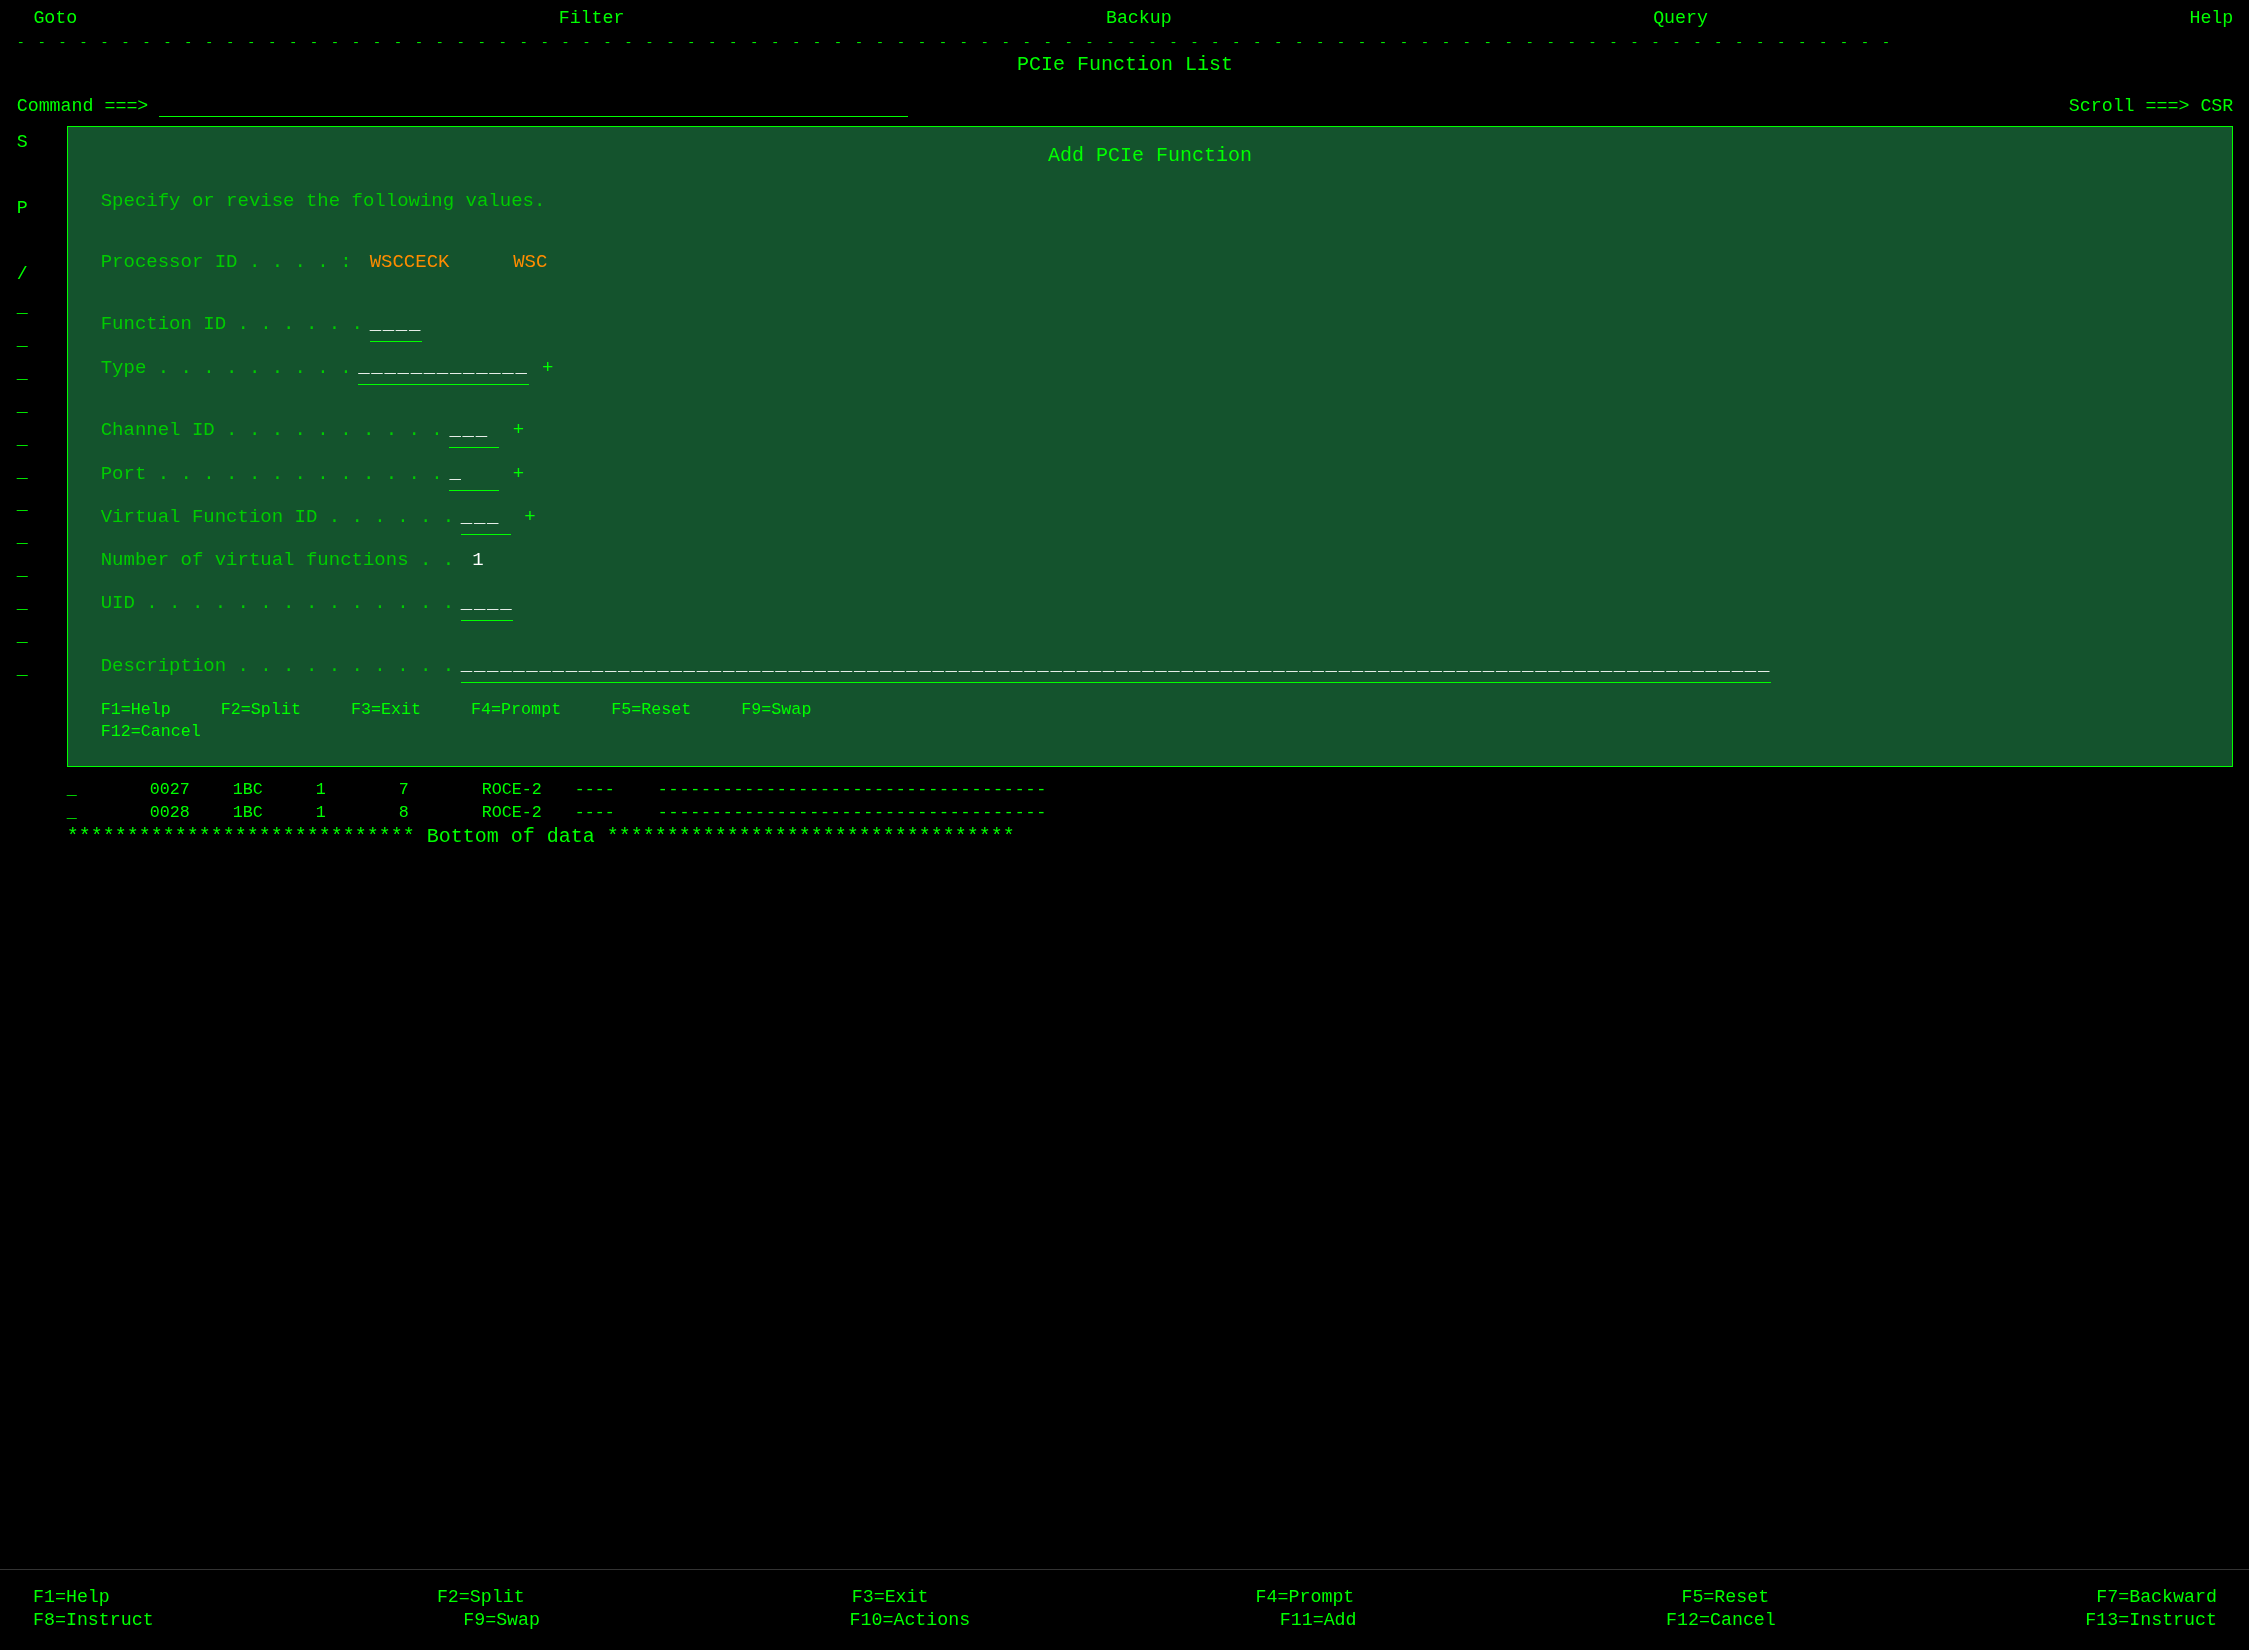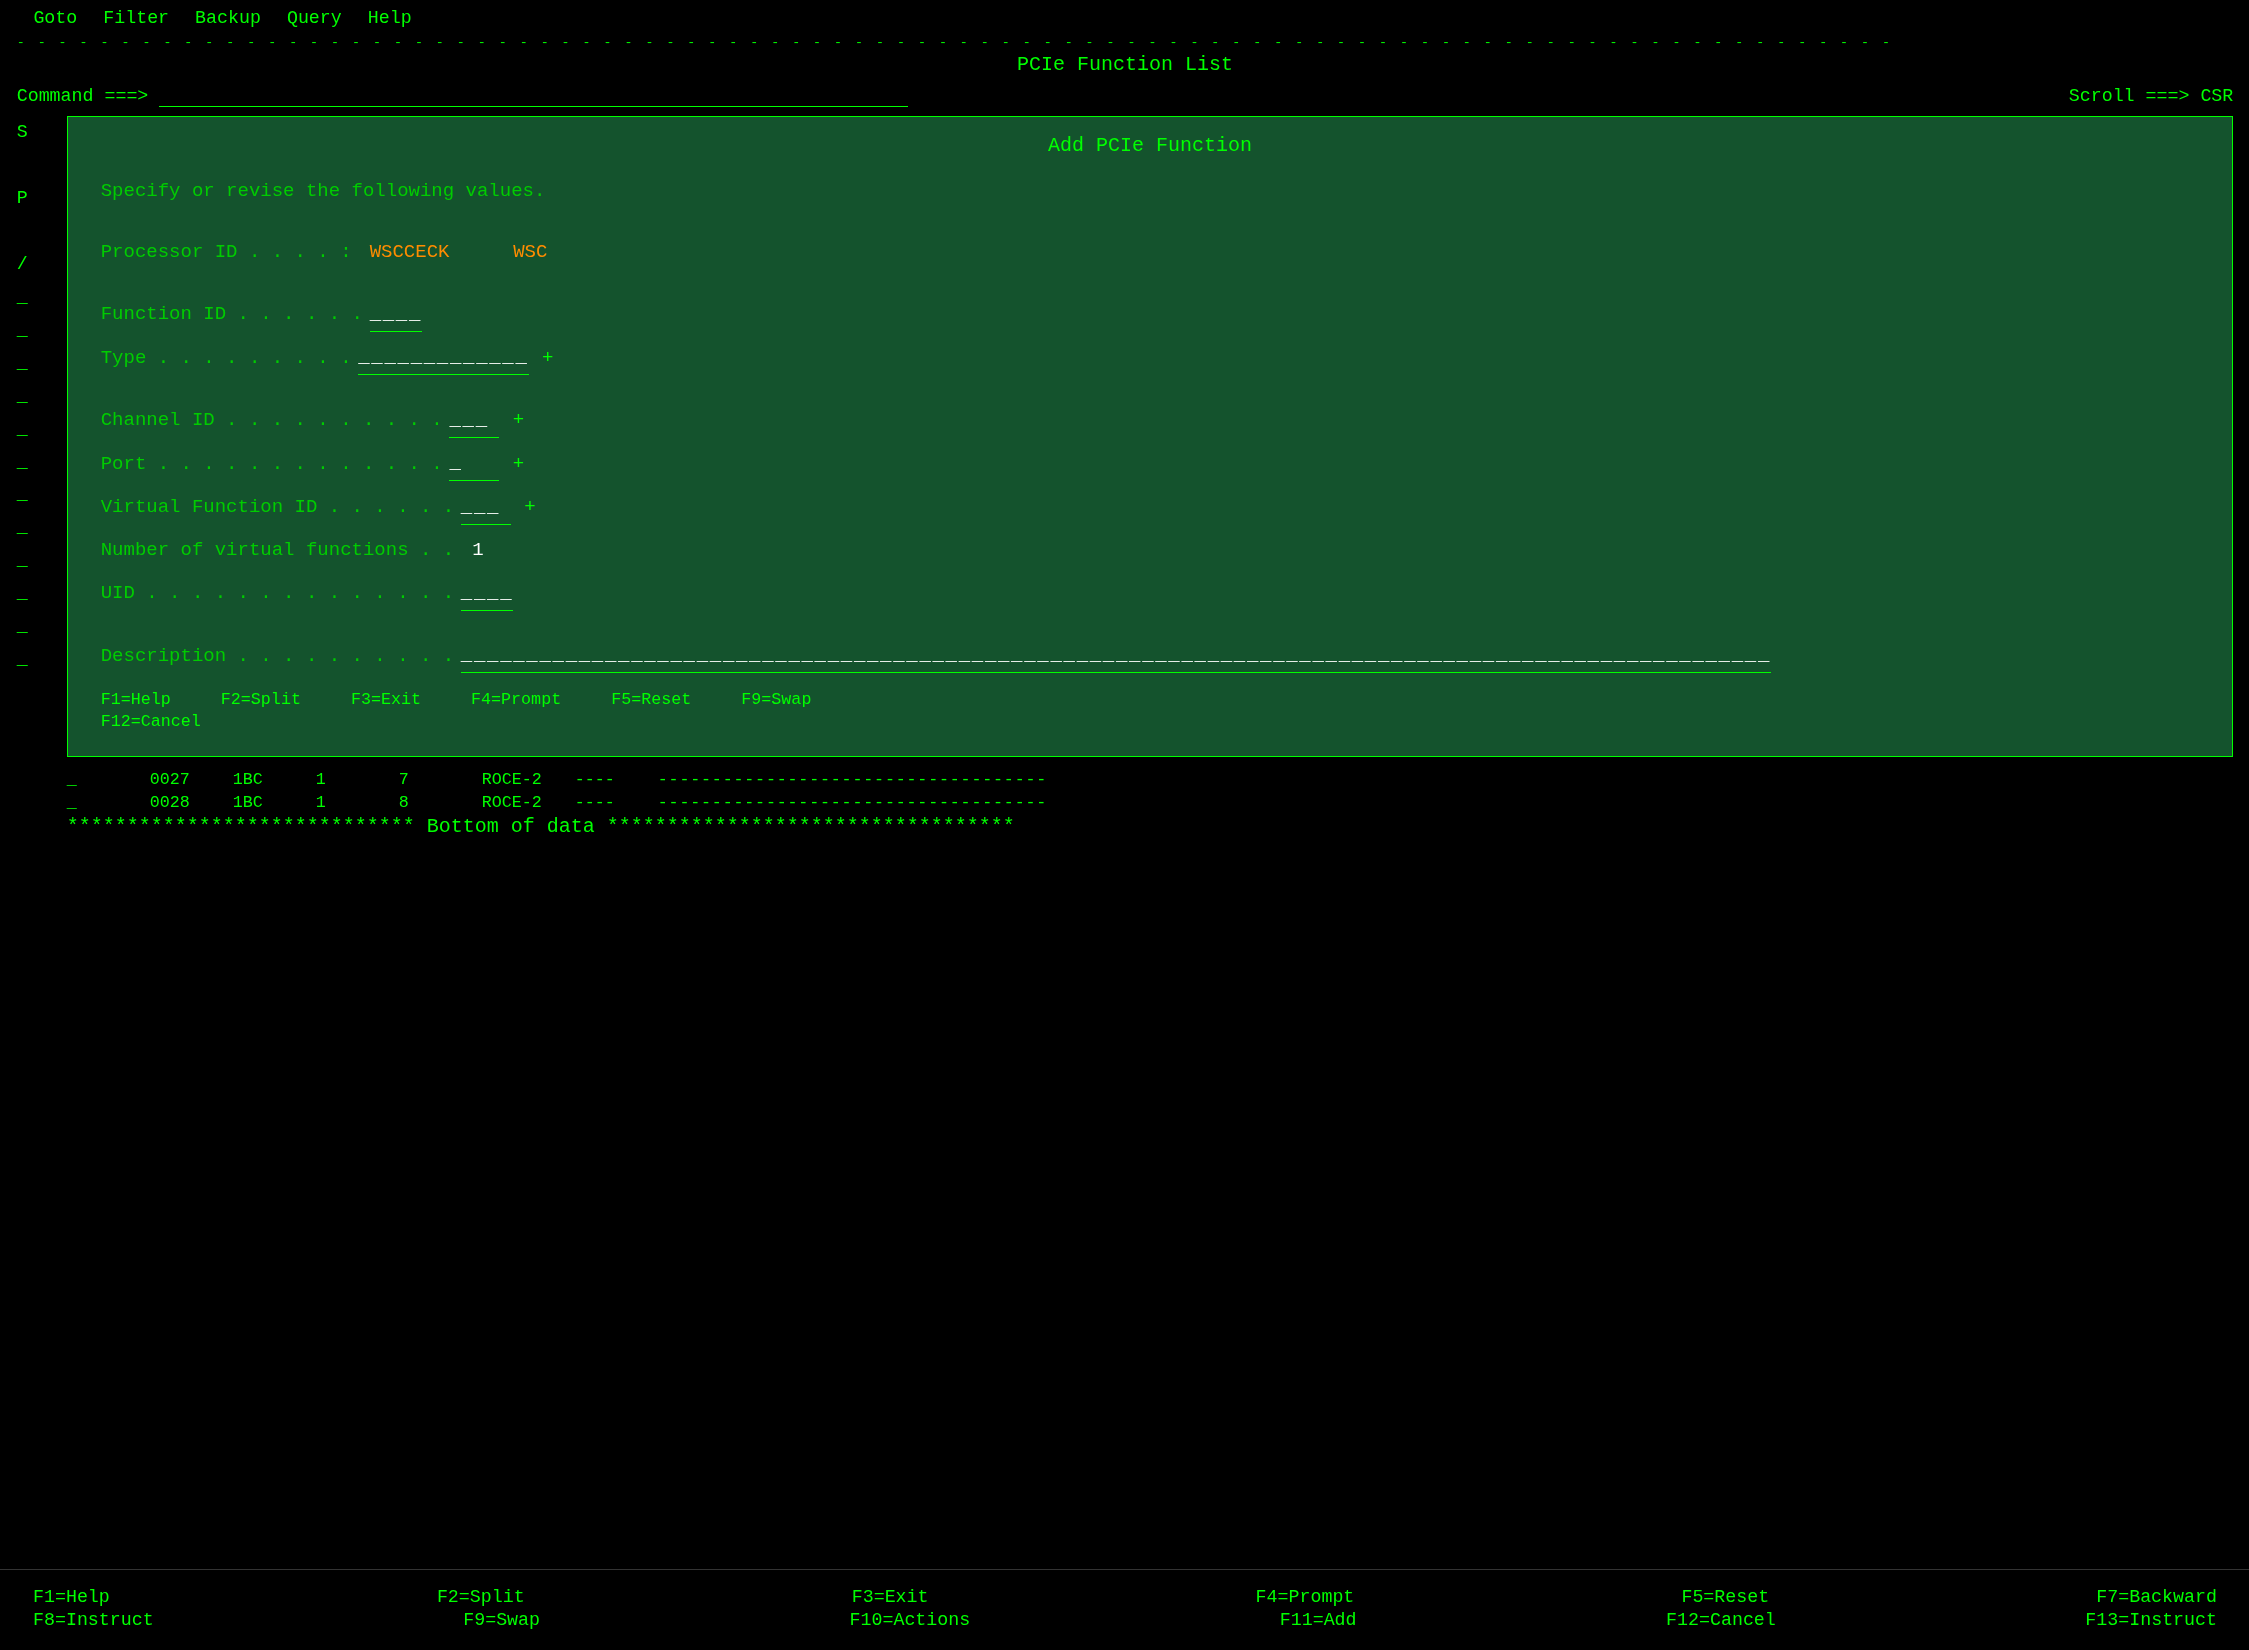--- a/index.html
+++ b/index.html
@@ -17,39 +17,40 @@
       width: 2250px;
       height: 1650px;
       padding: 8.3px 16.7px;
       position: relative;
     }
     .menu-bar {
       display: flex;
       gap: 26px;
       margin-bottom: 6.7px;
       padding-left: 16.7px;
+      justify-content: space-between;
     }
     .menu-item {
       color: #00ff00;
       font-size: 18.3px;
       cursor: pointer;
     }
     .dashed-line {
       color: #00ff00;
       font-size: 15px;
       letter-spacing: 0.8px;
       white-space: nowrap;
       overflow: hidden;
       margin-bottom: 3.3px;
     }
     .title-bar {
       text-align: center;
       color: #00ff00;
       font-size: 20px;
-      margin-bottom: 10px;
+      margin-bottom: 20px;
     }
     .command-line {
       display: flex;
       justify-content: space-between;
       margin-bottom: 9px;
       font-size: 18.3px;
     }
     .command-left { color: #00ff00; }
     .command-input {
       color: #fff;

